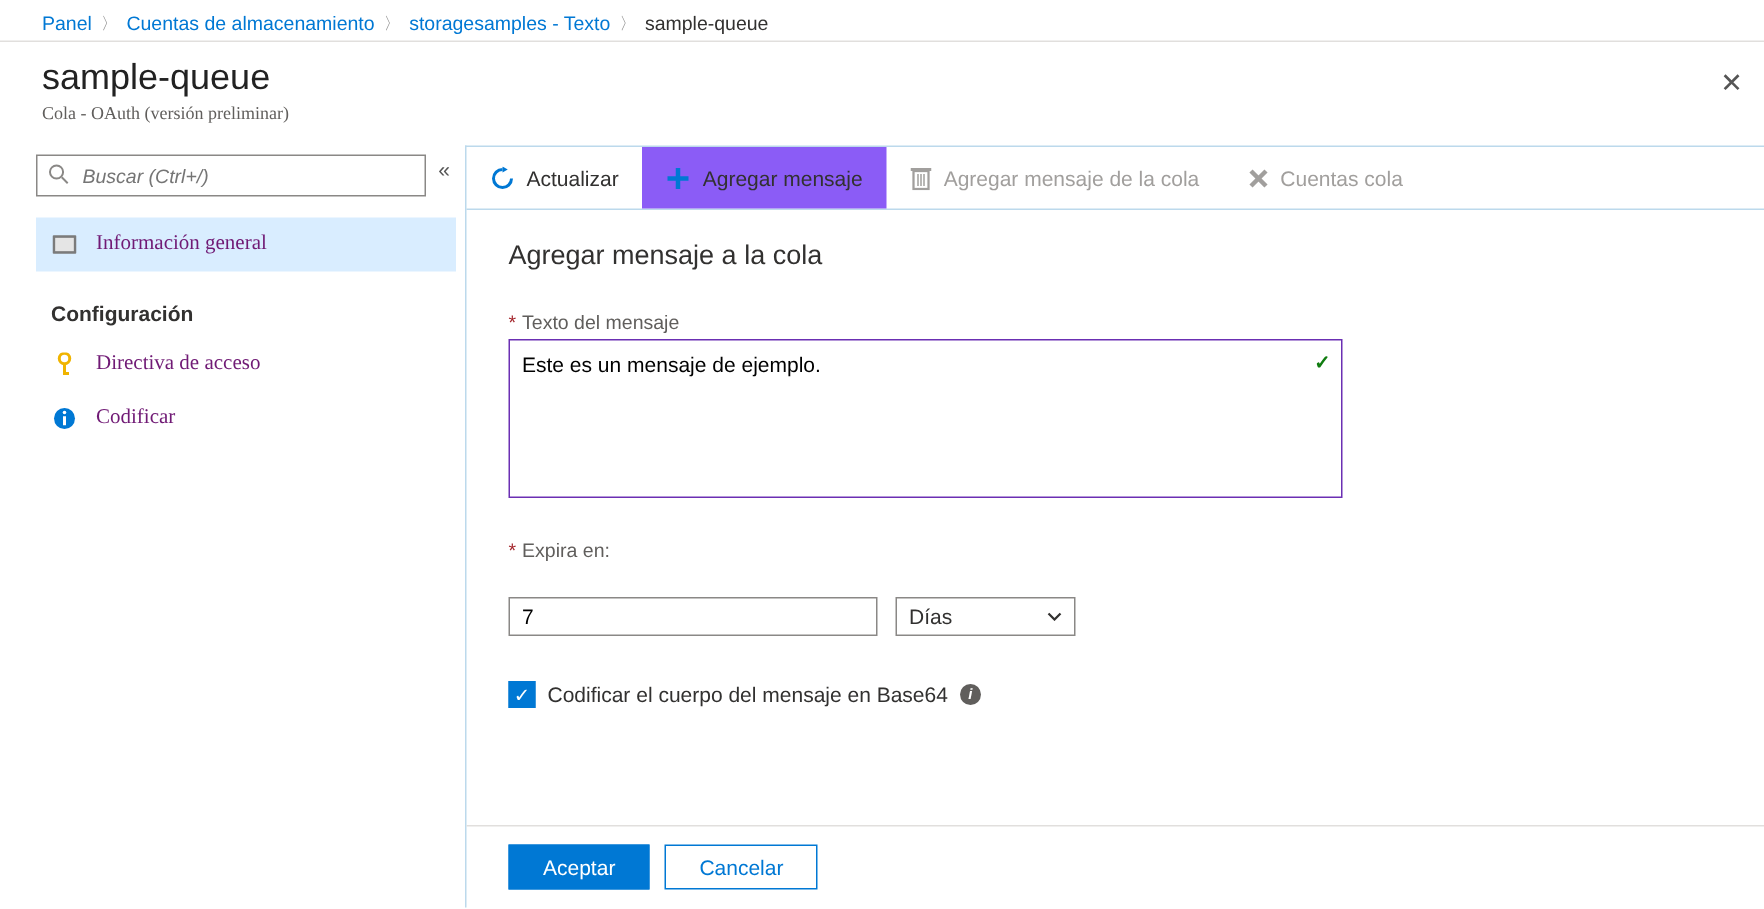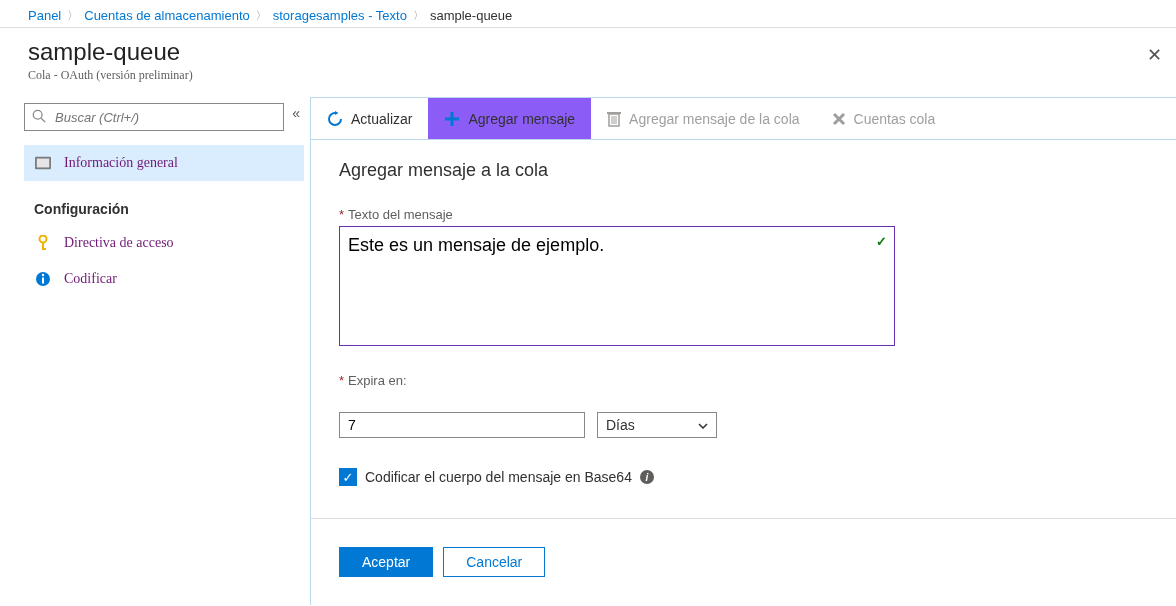--- a/index.html
+++ b/index.html
@@ -147,25 +147,25 @@
     margin-bottom: 4px;
   }
   .req-star { color: #a4262c; margin-right: 4px; }
 
   .textarea-wrap {
     position: relative;
     width: 556px;
   }
   textarea {
     width: 100%;
-    height: 120px;
+    height: 106px;
     border: 1px solid #6b2fb3;
     padding: 8px 28px 8px 8px;
     font-family: inherit;
-    font-size: 18px;
+    font-size: 14px;
     resize: none;
   }
   .valid-check {
     position: absolute;
     right: 8px; top: 8px;
     color: #107c10;
     font-weight: bold;
   }
 
   .row-expire {
@@ -220,21 +220,21 @@
     color: #fff;
     display: inline-flex; align-items: center; justify-content: center;
     font-size: 10px;
     font-weight: bold;
     margin-left: 8px;
     font-style: italic;
   }
 
   .footer {
     border-top: 1px solid #e1dfdd;
-    padding: 28px 28px;
+    padding: 12px 28px;
     display: flex;
     gap: 10px;
   }
   .btn {
     height: 30px;
     padding: 0 22px;
     font-size: 14px;
     cursor: pointer;
     display: inline-flex;
     align-items: center;

